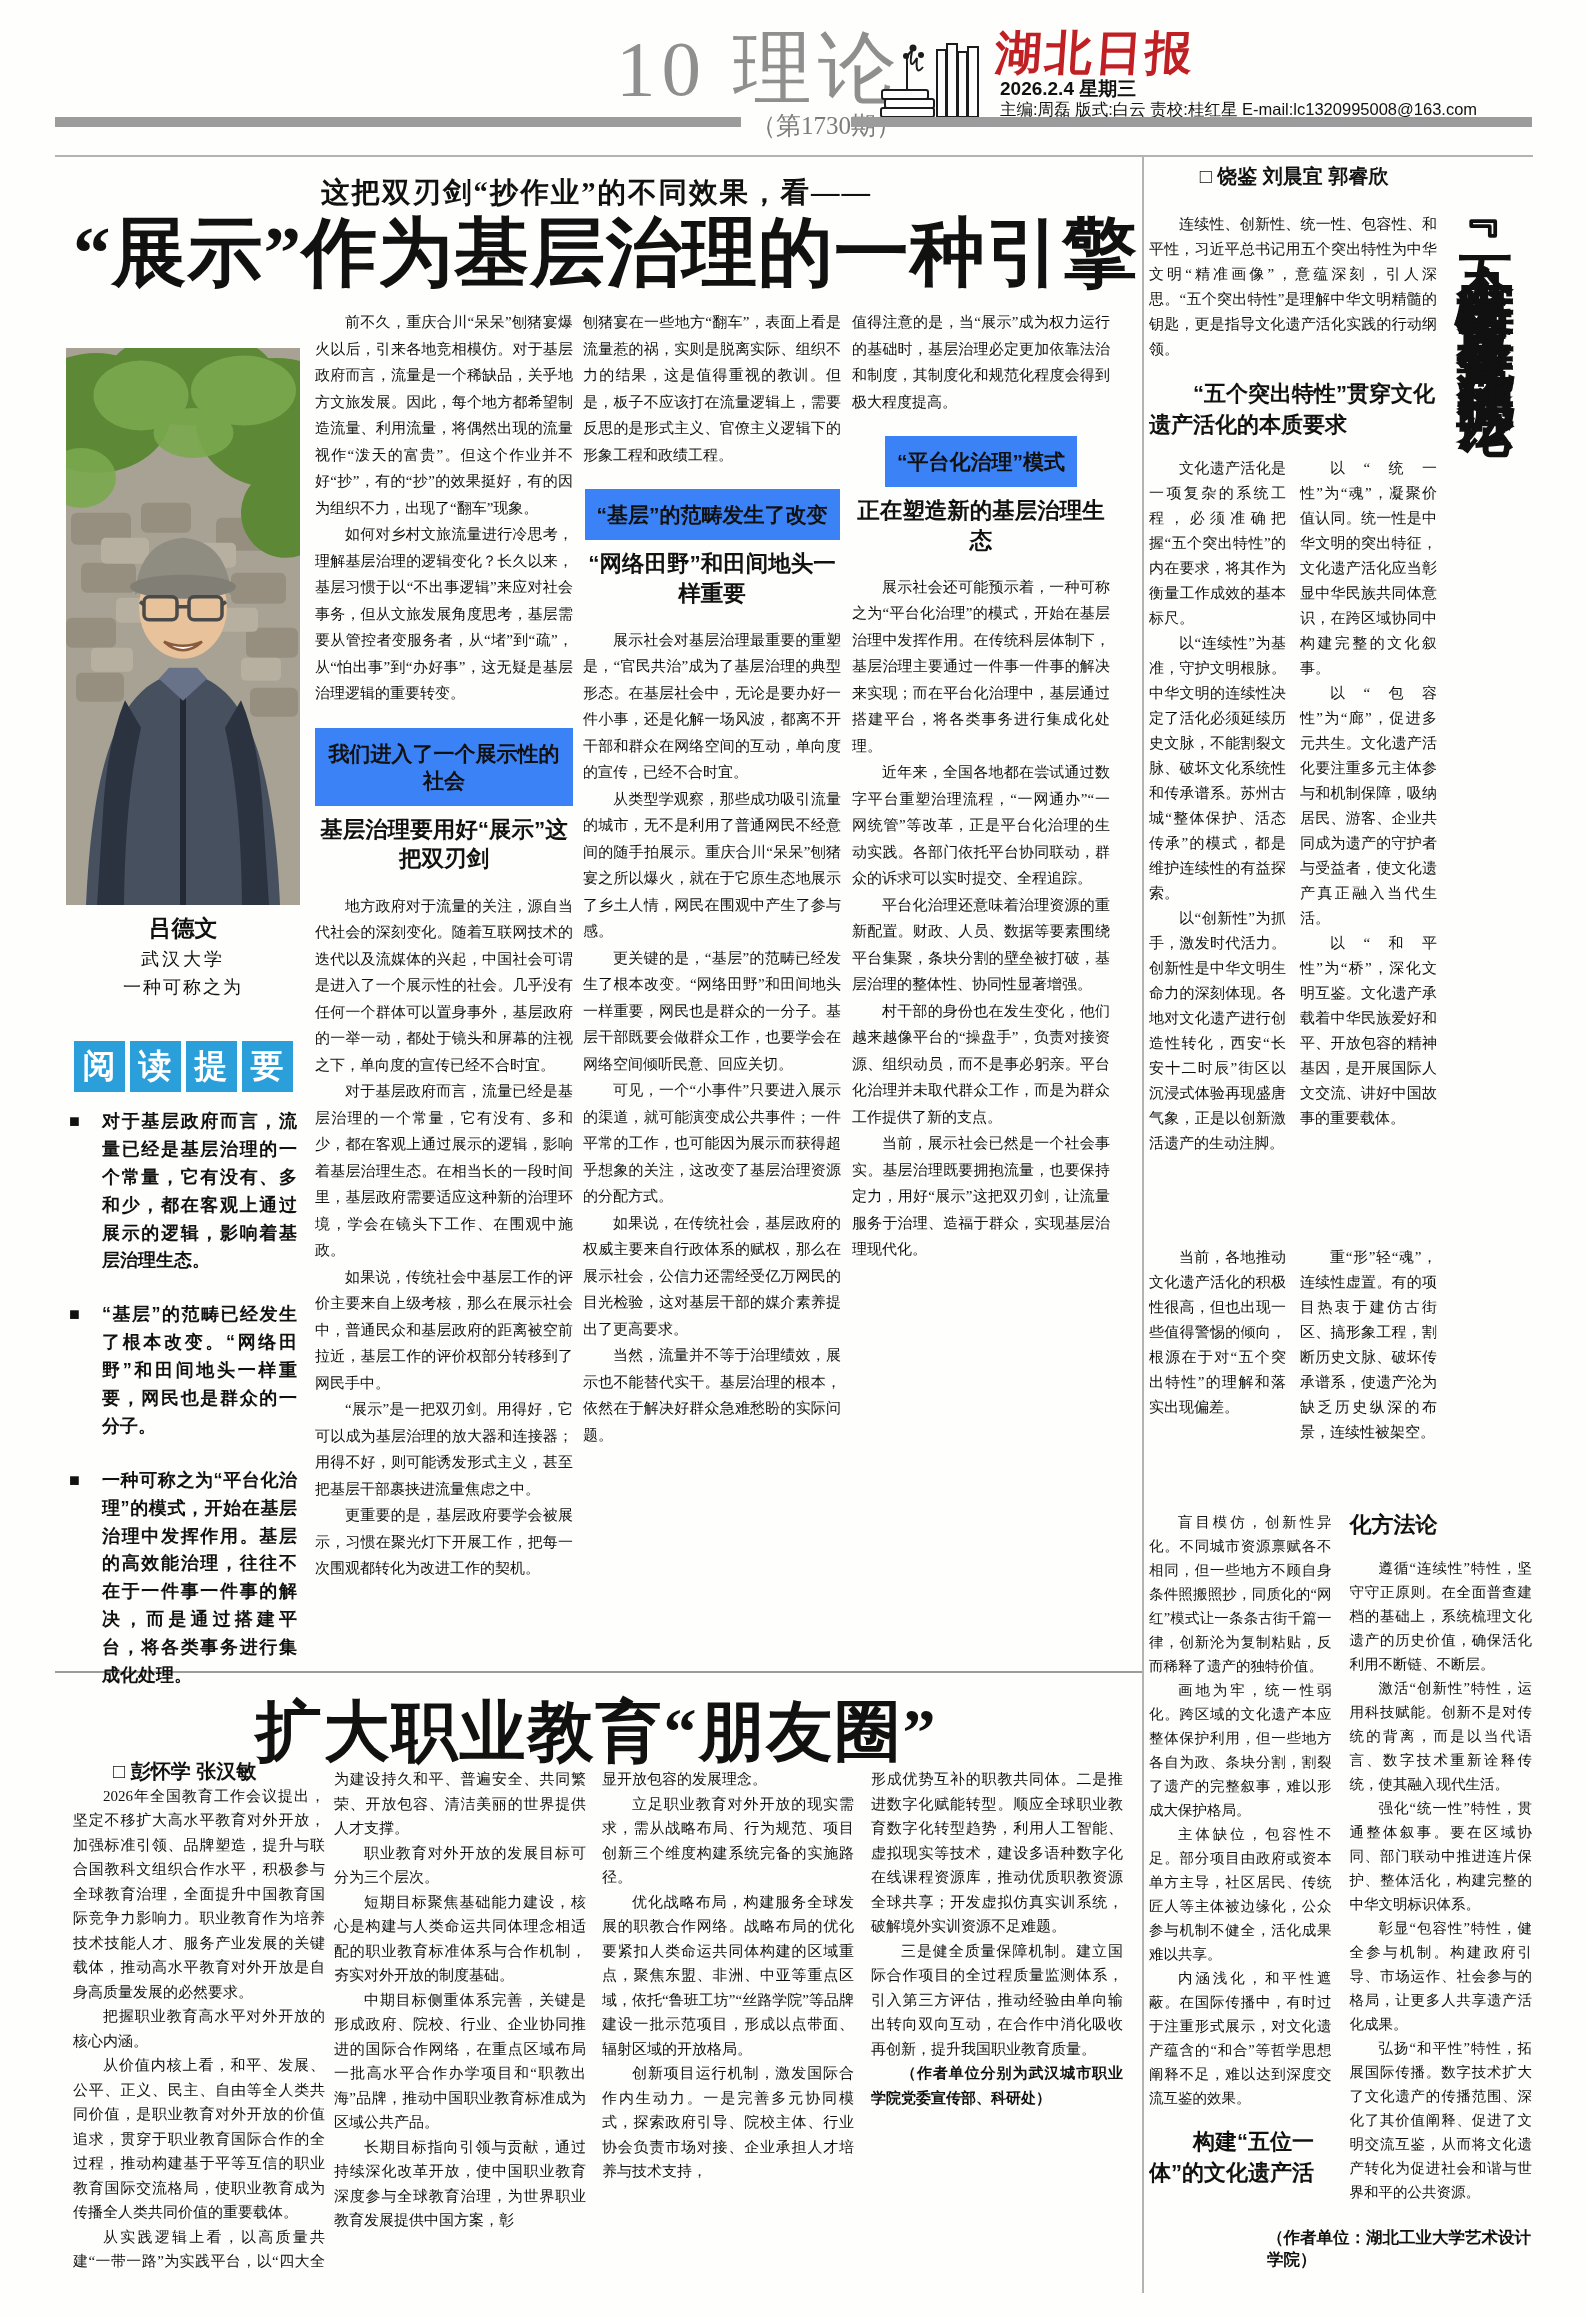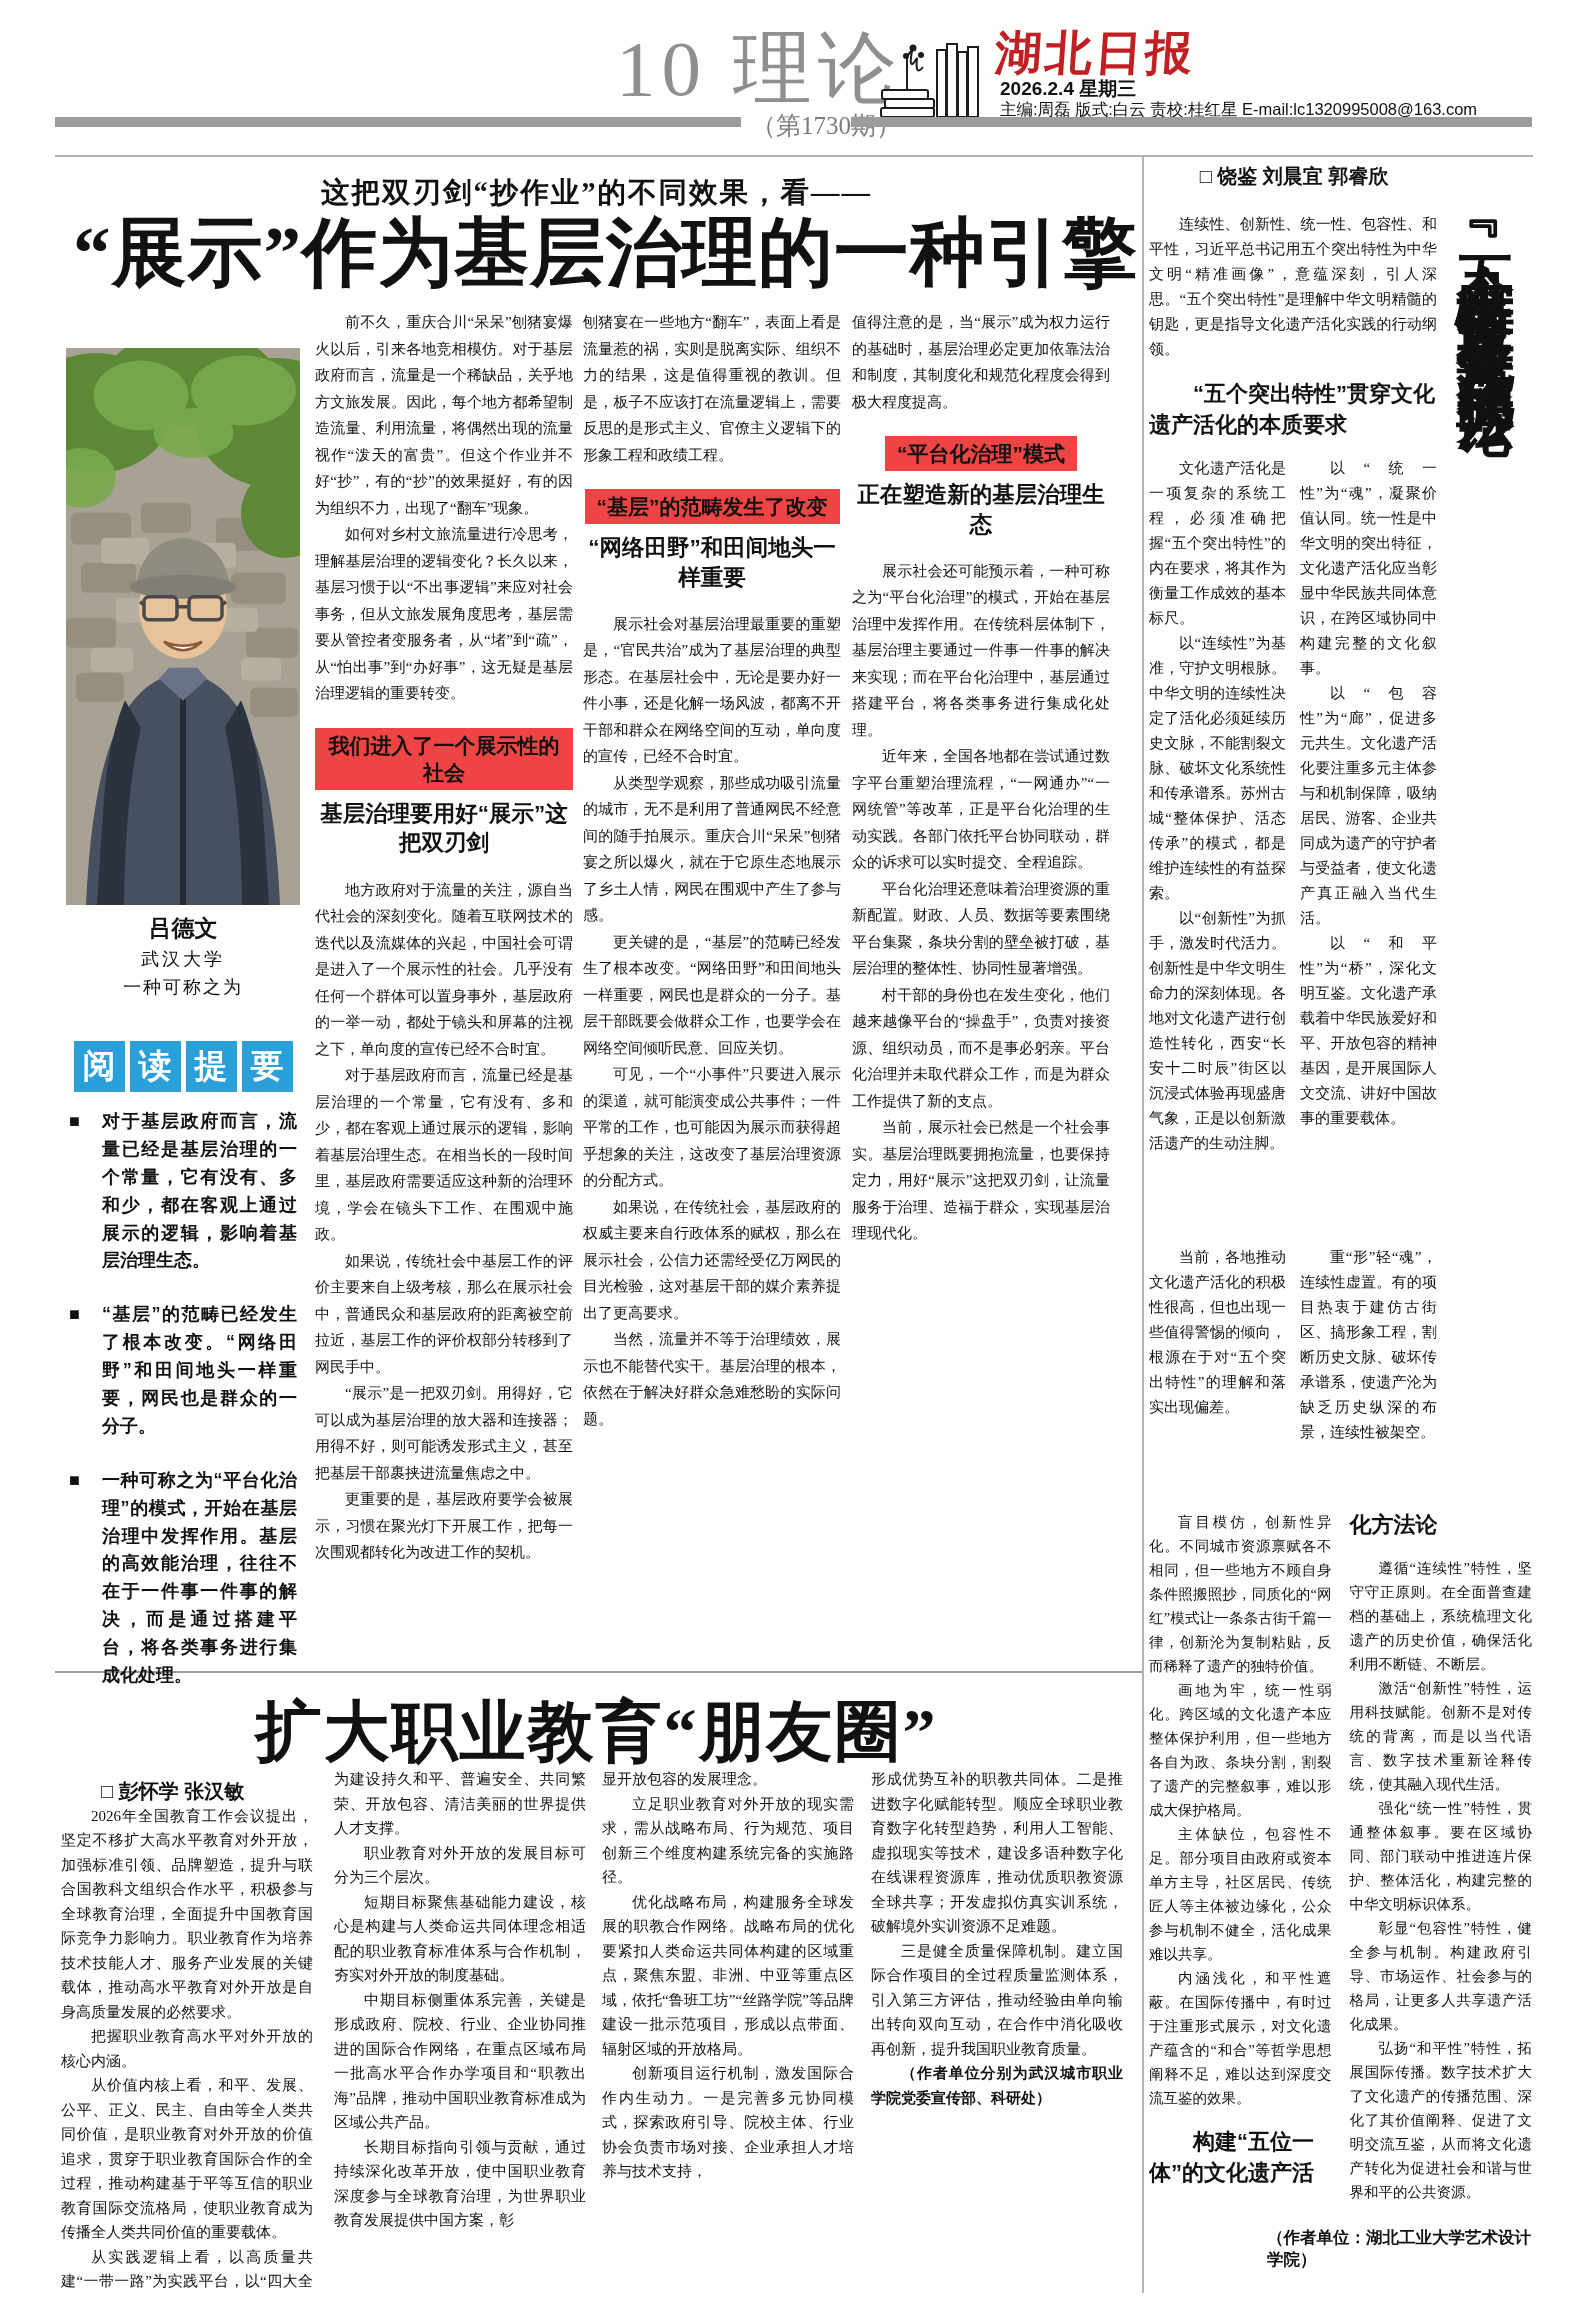--- a/index.html
+++ b/index.html
@@ -43,21 +43,21 @@
         line-height:1.55;font-weight:600;text-align:justify;
         font-family:"Liberation Sans","DejaVu Sans",sans-serif;}
   .digest-bullets p::before{content:"■";position:absolute;left:0;top:0;font-size:18px;}
 
   .col{position:absolute;top:153px;width:258px;height:1360px;overflow:hidden;
         font-size:15px;line-height:26.5px;text-align:justify;}
   .colA{left:260px;} .colB{left:528px;} .colC{left:797px;}
   .col p,.flow p{margin:0;text-indent:2em;}
   .col p.noindent,.flow p.noindent{text-indent:0;}
   .subhead-block{margin:21px 0 19px 0;text-align:center;}
-  .subhead-hl{display:inline-block;background:#ef4444;padding:4px 12px;font-size:21px;
+  .subhead-hl{display:inline-block;background:#3b82f6;padding:12px 12px;font-size:21px;
         font-weight:700;font-family:"Liberation Sans","DejaVu Sans",sans-serif;line-height:1.3;}
   .subhead-bold{margin-top:9px;font-size:22.5px;font-weight:700;line-height:1.3;
         font-family:"Liberation Sans","DejaVu Sans",sans-serif;}
 
   
   .right-article{position:absolute;left:1149px;top:156px;width:383px;height:2136px;}
   .r-byline{position:absolute;left:0;top:7px;width:290px;text-align:center;
         font-size:20px;font-weight:700;font-family:"Liberation Sans","DejaVu Sans",sans-serif;}
   .v-headline{position:absolute;right:0;top:46px;height:1218px;writing-mode:vertical-rl;
         font-size:58px;font-weight:900;letter-spacing:8px;line-height:93px;text-align:left;}
@@ -71,21 +71,21 @@
         column-count:2;column-gap:18px;font-size:14.5px;line-height:24px;text-align:justify;}
   .r-footer{position:absolute;right:0;bottom:21px;width:265px;text-align:left;font-size:16.5px;
         font-weight:700;font-family:"Liberation Sans","DejaVu Sans",sans-serif;}
 
   
   .bottom-article{position:absolute;left:55px;top:1673px;width:1083px;height:620px;}
   .b-headline{position:absolute;left:0;top:14px;width:100%;text-align:center;
         font-size:66px;font-weight:900;letter-spacing:2px;}
   .b-col{position:absolute;width:252px;height:519px;overflow:hidden;
         font-size:15px;line-height:24.5px;text-align:justify;}
-  .b-col1{left:6px;top:86px;margin-top:20px;} .b-col2{left:279px;top:94px;}
+  .b-col1{left:18px;top:86px;} .b-col2{left:279px;top:94px;}
   .b-col3{left:547px;top:94px;} .b-col4{left:816px;top:94px;}
   .b-byline{margin:0 0 20px 0;font-size:20px;font-weight:700;text-indent:0;
         font-family:"Liberation Sans","DejaVu Sans",sans-serif;}
   .flow p.footnote{font-weight:700;font-family:"Liberation Sans","DejaVu Sans",sans-serif;}
 </style>
 </head>
 <body>
 
 <div class="page">
 

